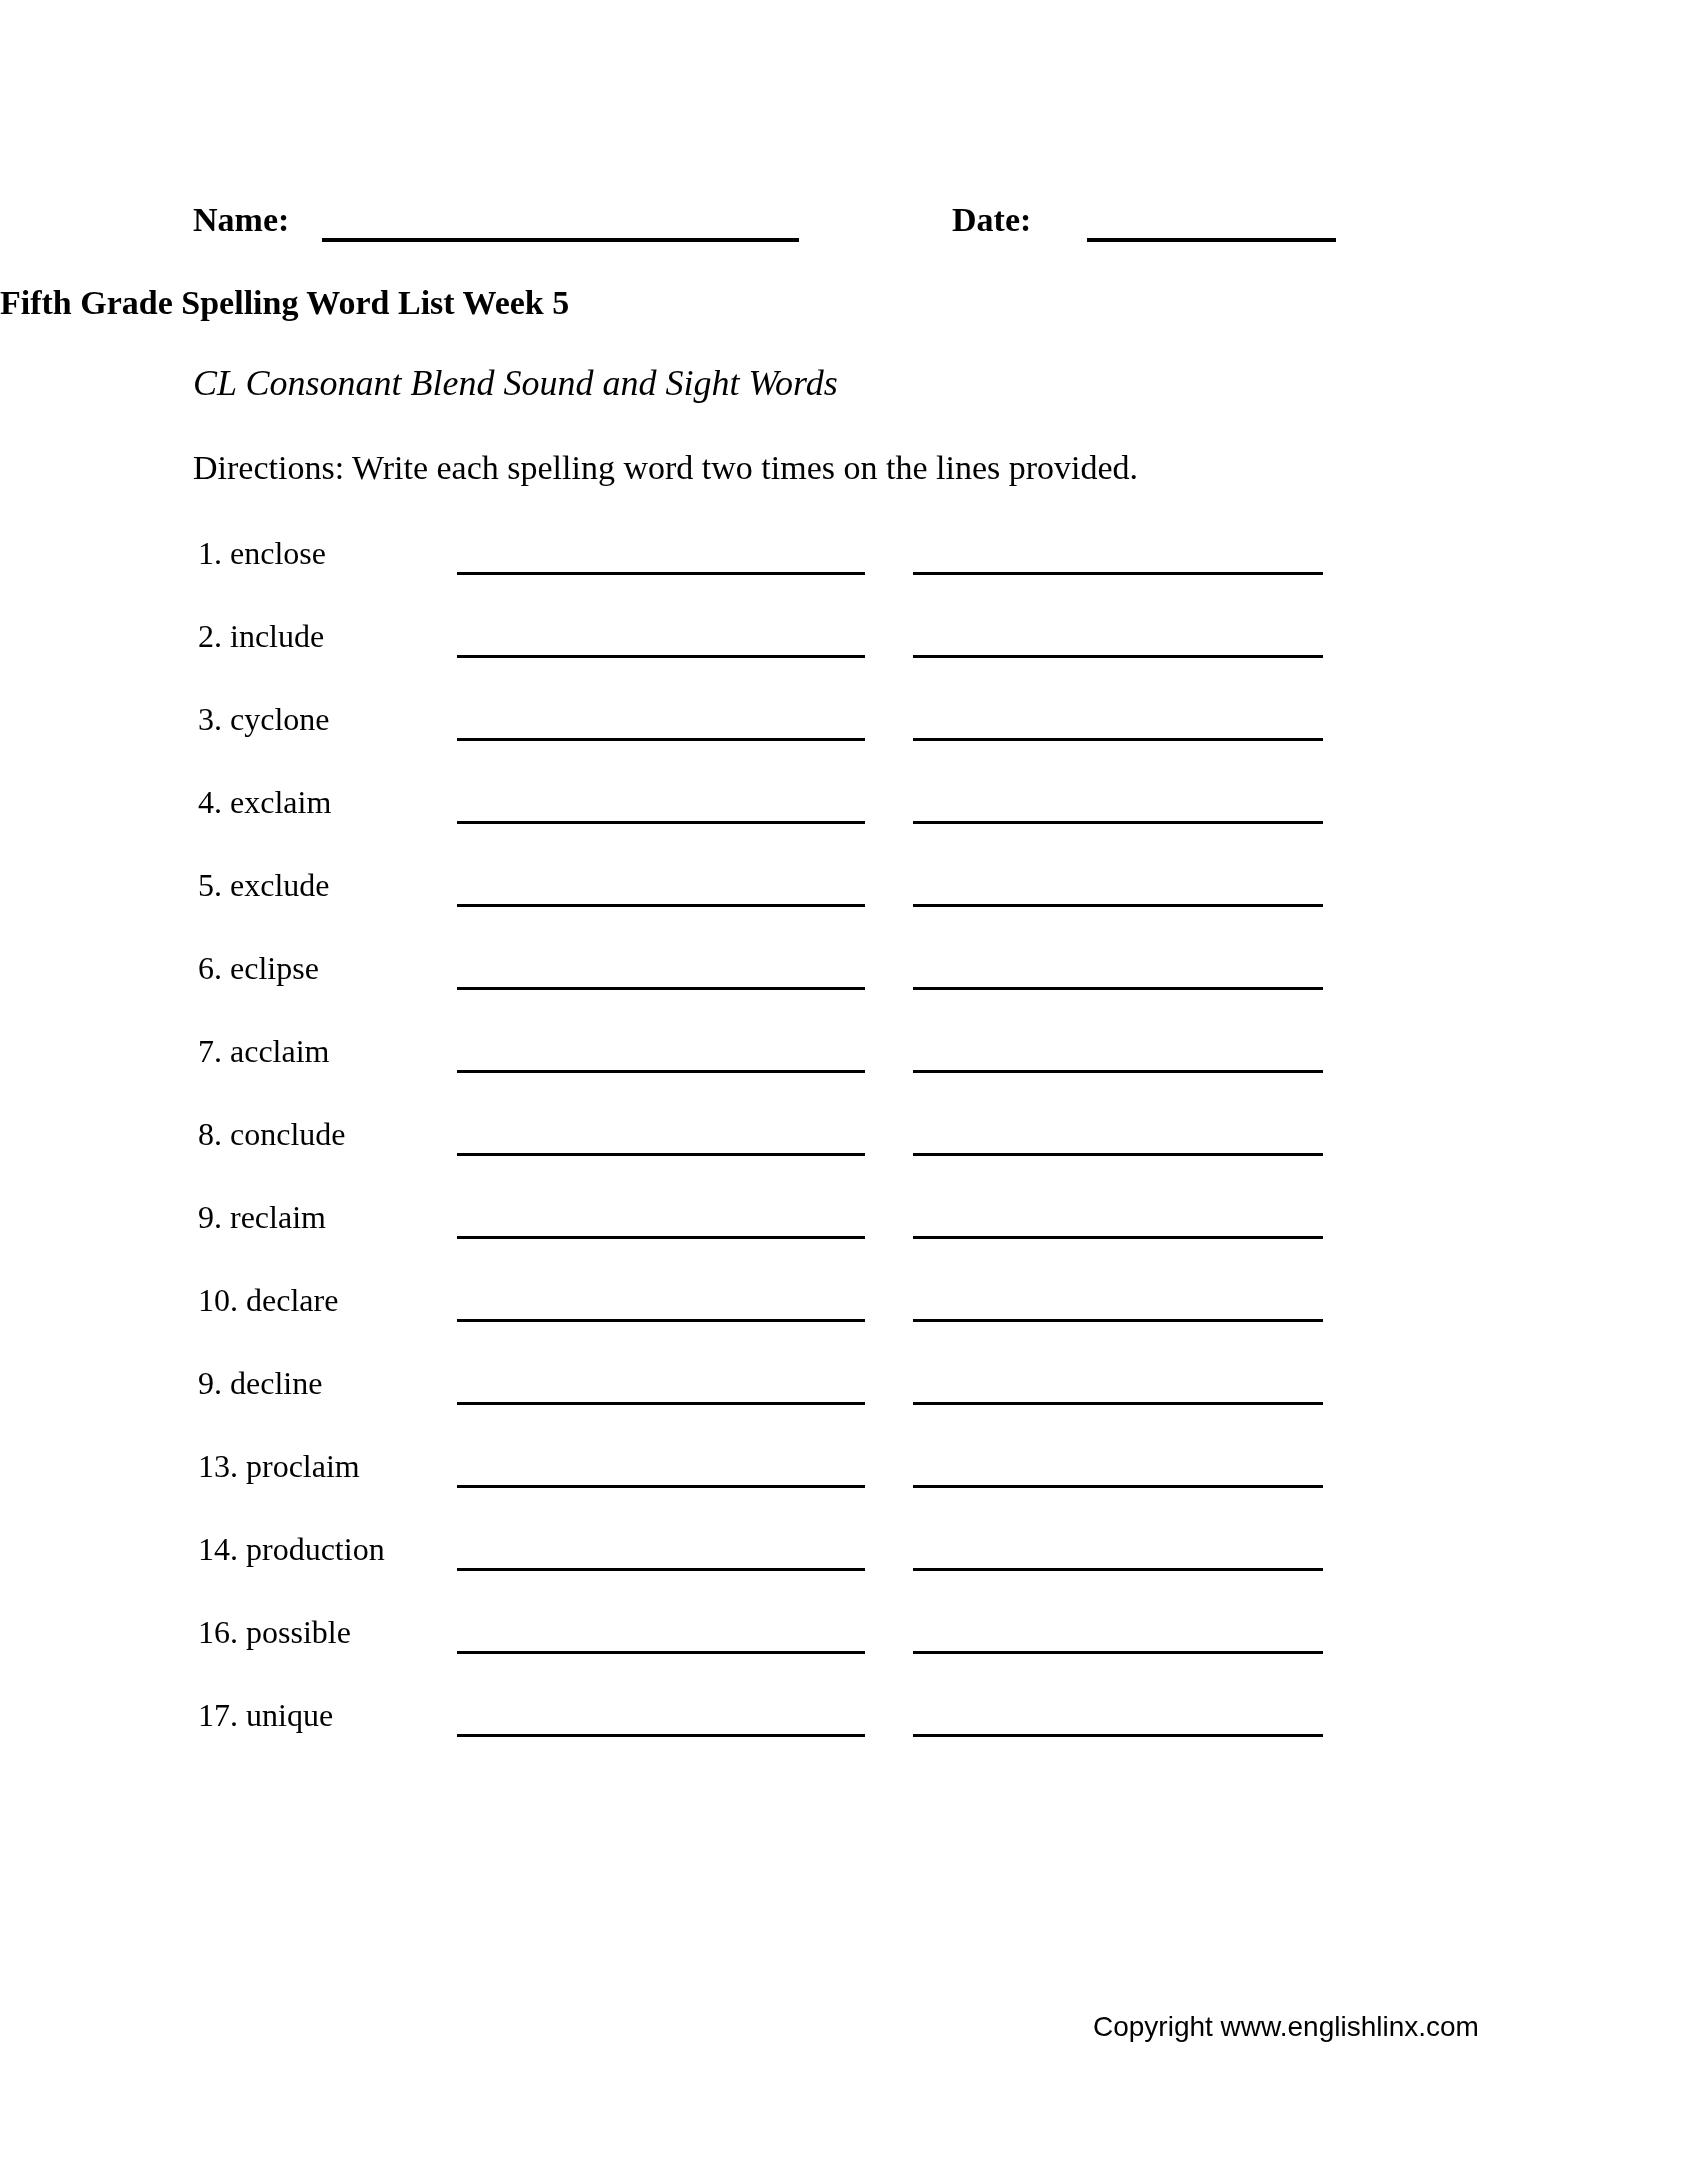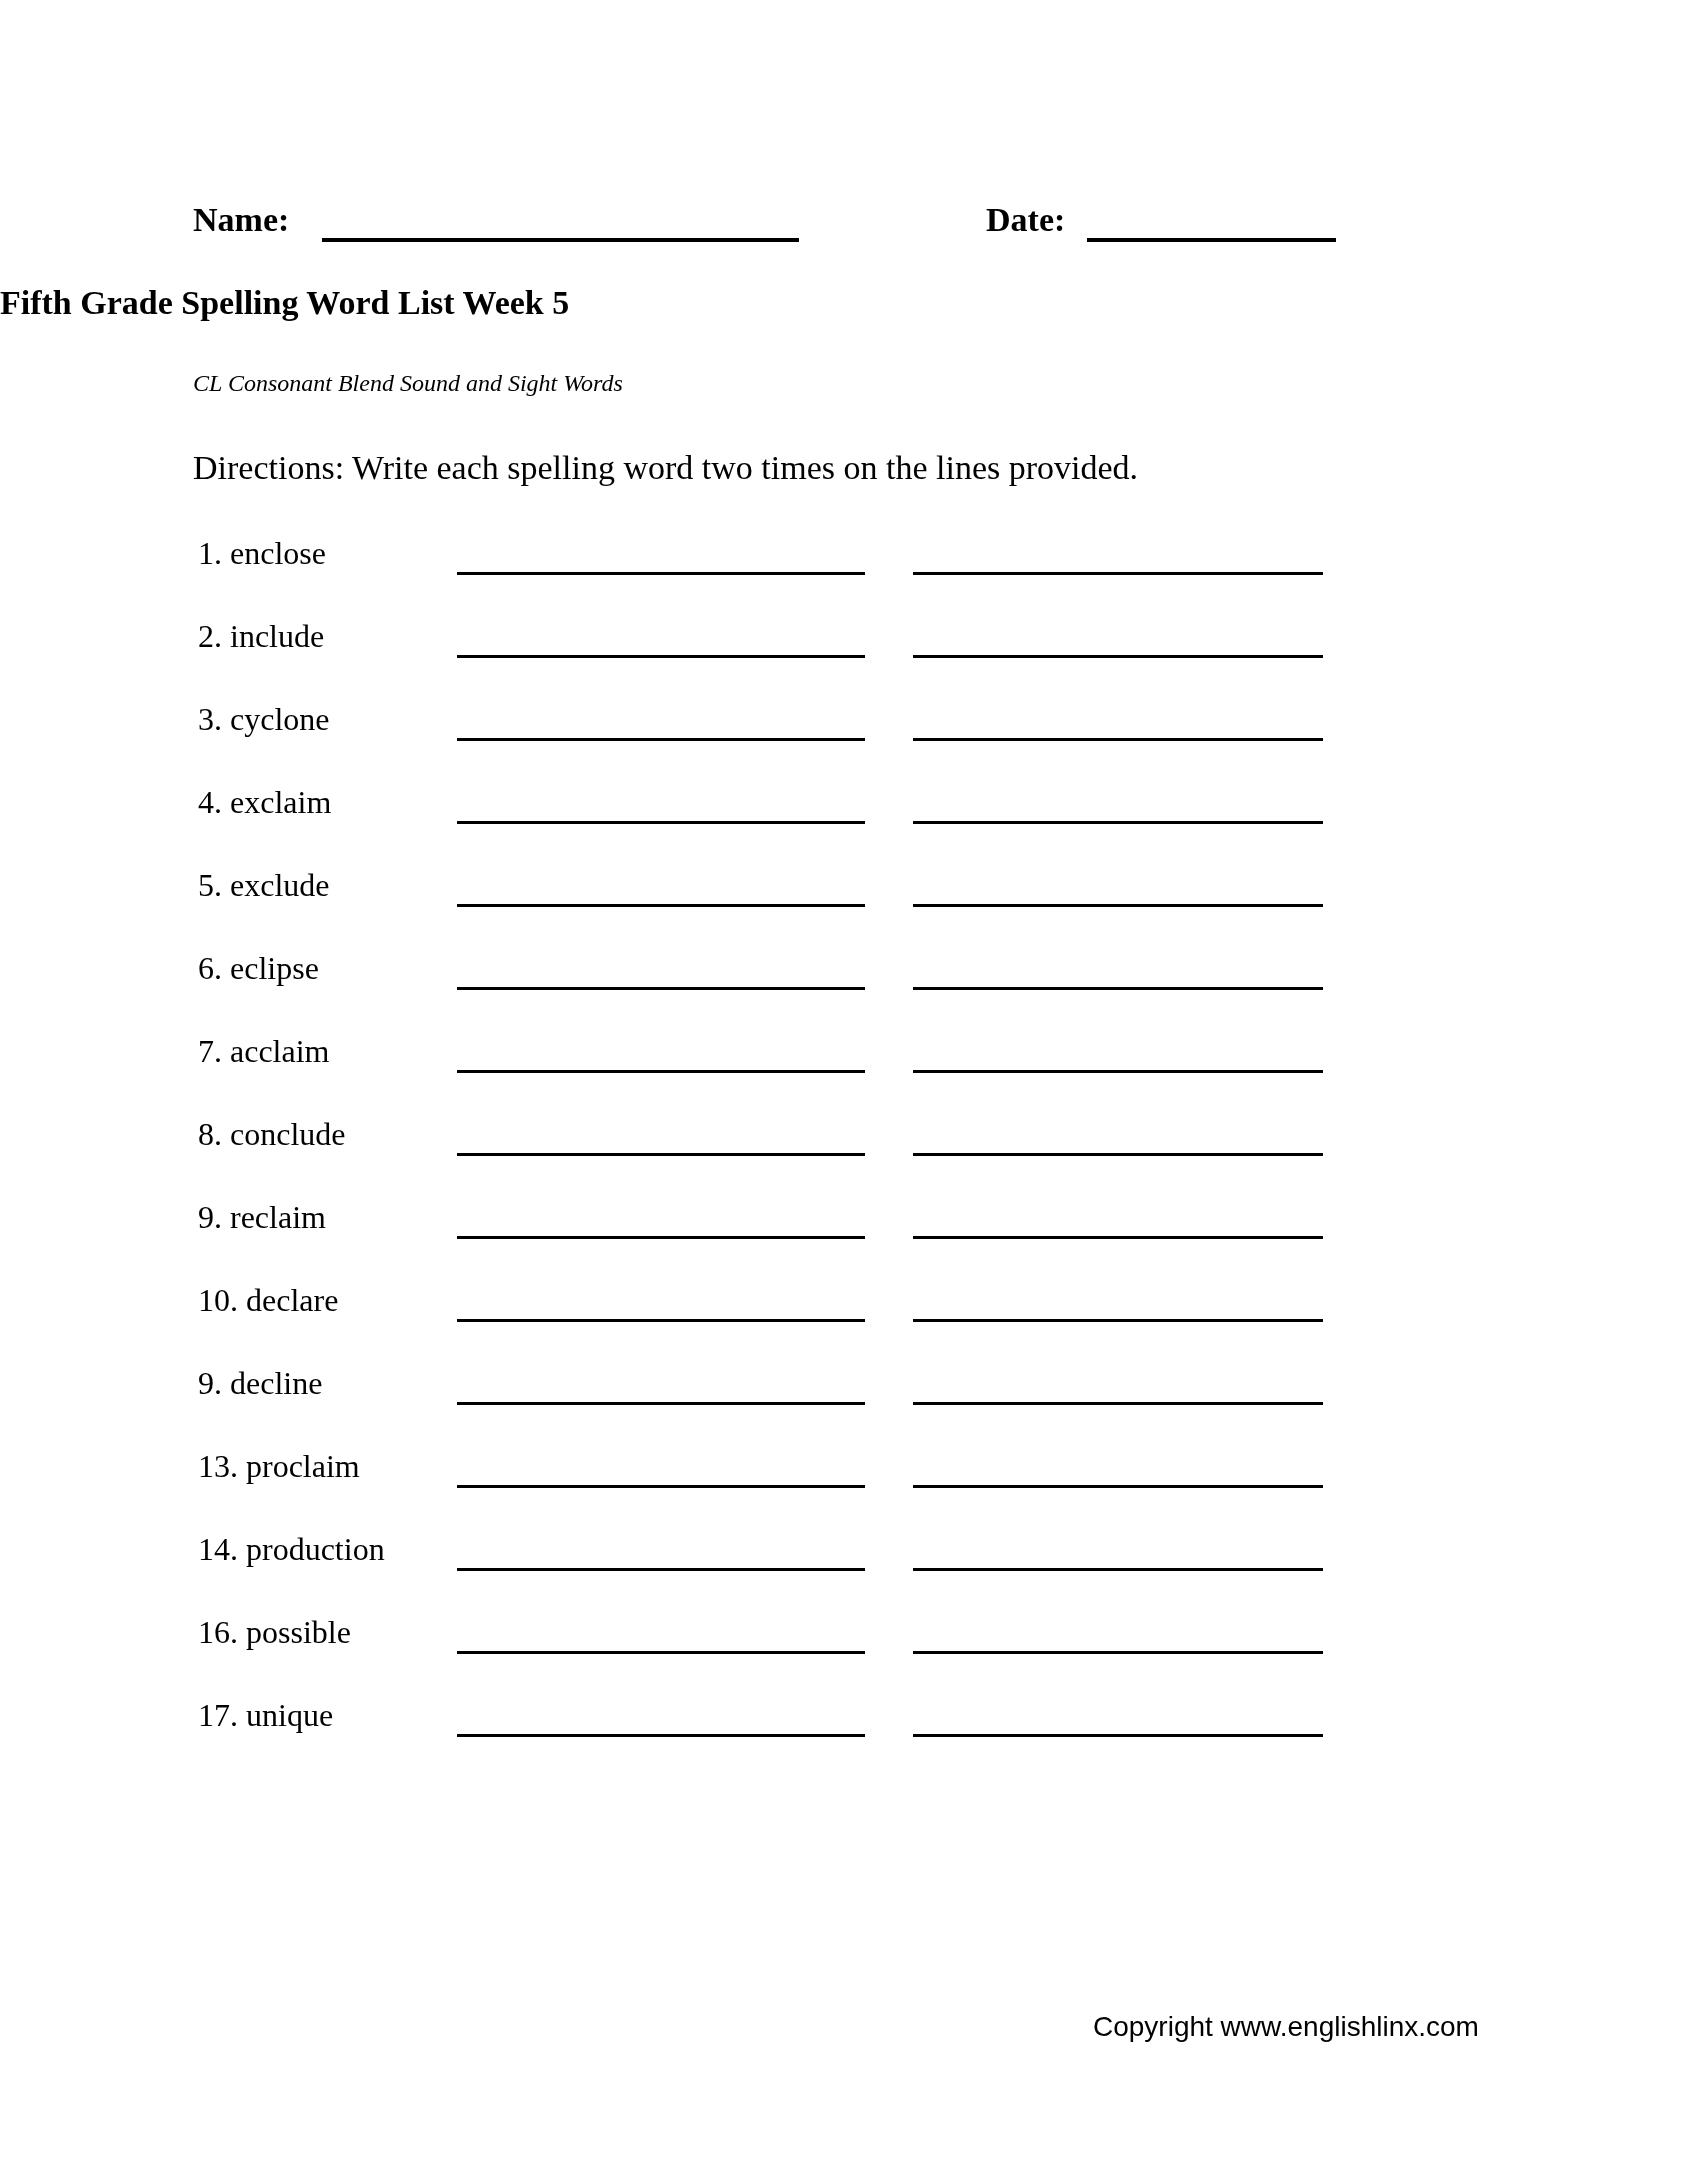--- a/index.html
+++ b/index.html
@@ -20,21 +20,21 @@
   
   .hdr-label {
     position: absolute;
     top: 201px;
     font-size: 34px;
     font-weight: bold;
     line-height: 38px;
     white-space: nowrap;
   }
   .name-label { left: 193px; }
-  .date-label { left: 986px; }
+  .date-label { left: 952px; }
   .blank-rule {
     position: absolute;
     height: 0;
     border-bottom: 4px solid #000000;
   }
   .name-rule { left: 322px; top: 238px; width: 477px; }
   .date-rule { left: 1087px; top: 238px; width: 249px; }
 
   
   .title {
@@ -45,21 +45,21 @@
     text-align: left;
     font-size: 34px;
     font-weight: bold;
     line-height: 40px;
     white-space: nowrap;
   }
   .subtitle {
     position: absolute;
     left: 193px;
     top: 362px;
-    font-size: 24px;
+    font-size: 36px;
     font-style: italic;
     line-height: 42px;
     white-space: nowrap;
   }
   .directions {
     position: absolute;
     left: 193px;
     top: 448px;
     font-size: 34px;
     line-height: 40px;

